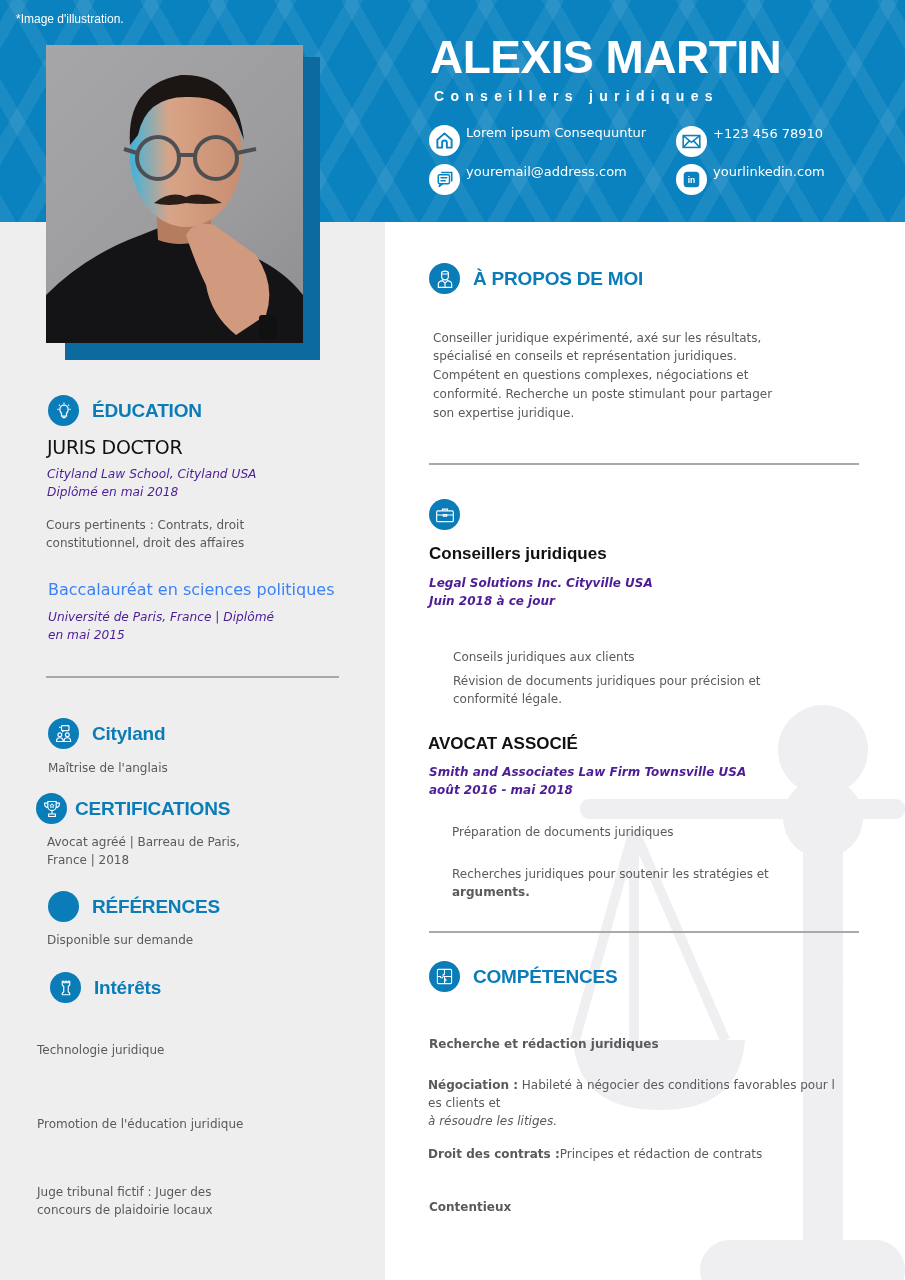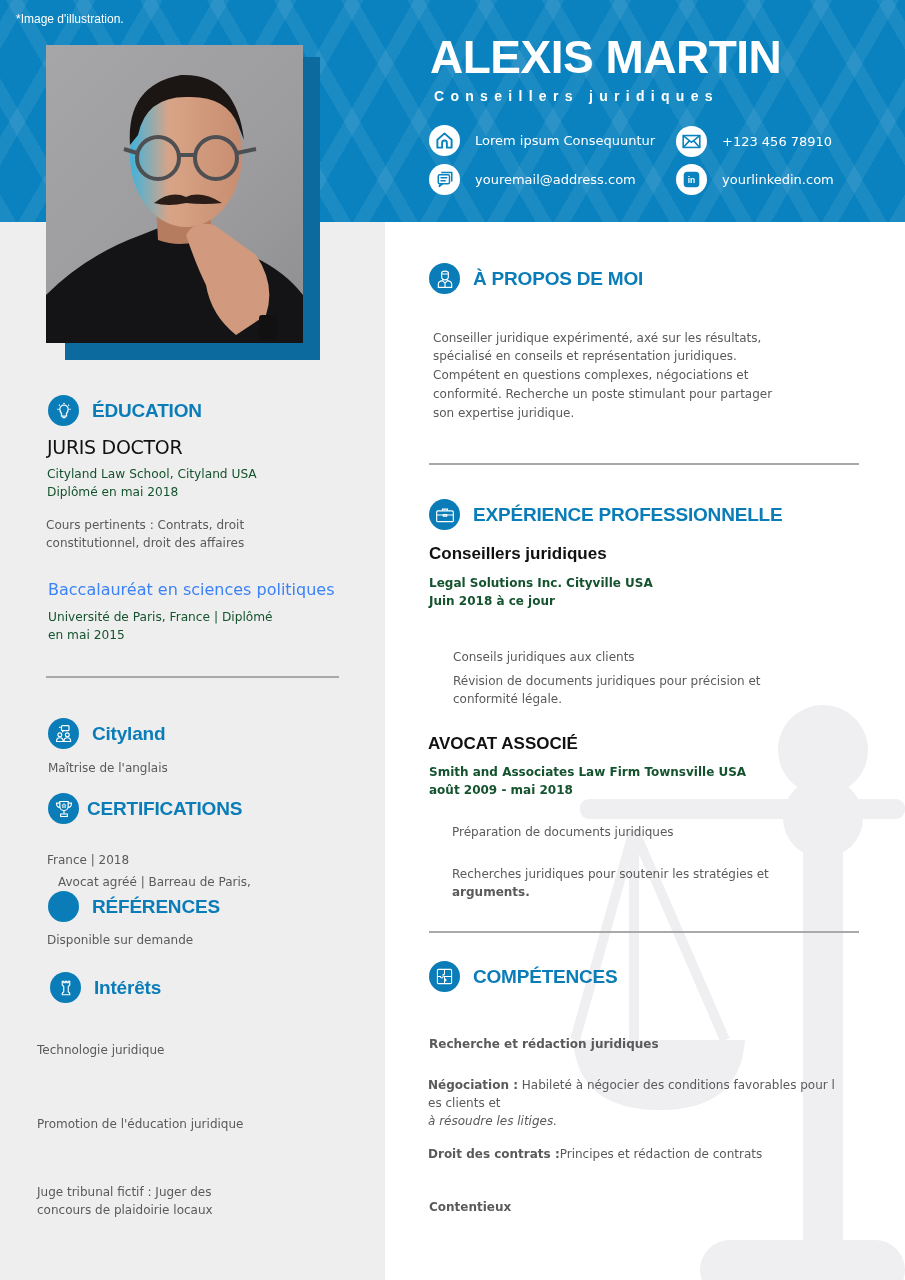--- a/index.html
+++ b/index.html
@@ -23,21 +23,21 @@
     position: absolute; left: 430px; top: 30px;
     font-family: "Liberation Sans", sans-serif; font-weight: 700;
     font-size: 46px; color: #ffffff; letter-spacing: -0.5px; line-height: 54px;
   }
   .job-title {
     position: absolute; left: 434px; top: 88px;
     font-family: "Liberation Sans", sans-serif; font-weight: 700;
     font-size: 14px; color: #ffffff; letter-spacing: 6.3px;
   }
   .contact {
-    position: absolute; display: flex; align-items: center; gap: 15px;
+    position: absolute; display: flex; align-items: flex-start; gap: 6px;
     font-family: "DejaVu Sans", sans-serif; font-size: 13px; color: #ffffff;
   }
   .contact .ic {
     width: 31px; height: 31px; border-radius: 50%; background: #ffffff;
     display: flex; align-items: center; justify-content: center; flex: none;
   }
 
   
   .left-col {
     position: absolute; left: 0; top: 222px; width: 385px; height: 1058px;
@@ -61,21 +61,21 @@
     width: 31px; height: 31px; border-radius: 50%; background: #0a7cb8;
     display: flex; align-items: center; justify-content: center; flex: none;
   }
   .sec-title {
     font-family: "Liberation Sans", sans-serif; font-weight: 700;
     font-size: 19px; color: #0a7cb8; letter-spacing: -0.2px;
   }
 
   .txt { position: absolute; font-family: "DejaVu Sans", sans-serif; font-size: 12.5px; color: #5a5a5a; line-height: 18px; }
   .txt-sm { font-size: 12px; }
-  .ital { color: #14532d; font-size: 12.2px; }
+  .ital { font-style: italic; color: #4c1d95; font-size: 12.2px; }
   .deg-main { position: absolute; font-family: "DejaVu Sans", sans-serif; font-size: 19px; color: #111; letter-spacing: -0.3px; }
   .deg-sub { position: absolute; font-family: "DejaVu Sans", sans-serif; font-size: 16px; color: #3b82f6; }
 
   .divider { position: absolute; height: 2px; background: #a9a9a9; }
 
   
   .job-head-bold { position: absolute; font-family: "Liberation Sans", sans-serif; font-weight: 700; font-size: 17px; color: #111; }
   .bold { font-weight: 700; }
 
   .watermark { position: absolute; left: 0; top: 0; pointer-events: none; }
@@ -184,30 +184,30 @@
         <path d="M11 8 L10 10 M6 4 H8"></path>
         <circle cx="7" cy="13" r="2.3"></circle>
         <circle cx="16" cy="13" r="2.3"></circle>
         <path d="M3 21 Q3 16.5 7 16.5 Q11 16.5 11 21 Z M12 21 Q12 16.5 16 16.5 Q20 16.5 20 21 Z"></path>
       </svg>
   </span>
   <span class="sec-title">Cityland</span>
 </div>
 <div class="txt txt-sm" style="left:48px; top:759px;">Maîtrise de l'anglais</div>
 
-<div class="sec-head" style="left:48px; top:793px;gap:8px;">
+<div class="sec-head" style="left:36px; top:793px;gap:8px;">
   <span class="sec-icon">
     <svg width="20" height="20" viewBox="0 0 24 24" fill="none" stroke="#fff" stroke-width="1.4">
         <path d="M7 3 H17 V9 A5 5 0 0 1 7 9 Z M7 5 H3 Q3 10 7 10 M17 5 H21 Q21 10 17 10 M12 14 V18 M8 21 H16 V18 H8 Z"></path>
         <path d="M12 5.5 L12.8 7.3 L14.6 7.4 L13.2 8.5 L13.7 10.3 L12 9.3 L10.3 10.3 L10.8 8.5 L9.4 7.4 L11.2 7.3 Z" stroke-width="1"></path>
       </svg>
   </span>
   <span class="sec-title">CERTIFICATIONS</span>
 </div>
-<div class="txt txt-sm" style="left:58px; top:833px;margin-top:40px;">Avocat agréé | Barreau de Paris,</div>
+<div class="txt txt-sm" style="left:47px; top:833px;">Avocat agréé | Barreau de Paris,</div>
 <div class="txt txt-sm" style="left:47px; top:851px;">France | 2018</div>
 
 <div class="sec-head" style="left:48px; top:891px;">
   <span class="sec-icon"></span>
   <span class="sec-title">RÉFÉRENCES</span>
 </div>
 <div class="txt txt-sm" style="left:47px; top:931px;">Disponible sur demande</div>
 
 <div class="sec-head" style="left:50px; top:972px;">
   <span class="sec-icon">
@@ -254,33 +254,32 @@
 
 <div class="divider" style="left:429px; top:463px; width:430px;"></div>
 
 <div class="sec-head" style="left:429px; top:499px;">
   <span class="sec-icon">
     <svg width="20" height="18" viewBox="0 0 24 20" fill="none" stroke="#fff" stroke-width="1.4">
         <rect x="2" y="5" width="20" height="13" rx="1.5"></rect>
         <path d="M9 5 V3 H15 V5 M2 10 H22 M10 9.5 H14 V11.5 H10 Z"></path>
       </svg>
   </span>
-  <span class="sec-title">EXPÉRIENCE PROFESSIONNELLE</span>
 </div>
 
 <div class="job-head-bold" style="left:429px; top:544px;">Conseillers juridiques</div>
 <div class="txt ital bold" style="left:429px; top:574px; font-weight:700; font-size:12px;">Legal Solutions Inc. Cityville USA</div>
 <div class="txt ital bold" style="left:429px; top:592px; font-weight:700; font-size:12px;">Juin 2018 à ce jour</div>
 <div class="txt txt-sm" style="left:453px; top:648px;">Conseils juridiques aux clients</div>
 <div class="txt txt-sm" style="left:453px; top:672px;">Révision de documents juridiques pour précision et</div>
 <div class="txt txt-sm" style="left:453px; top:690px;">conformité légale.</div>
 
 <div class="job-head-bold" style="left:428px; top:734px;">AVOCAT ASSOCIÉ</div>
 <div class="txt ital bold" style="left:429px; top:763px; font-weight:700; font-size:12px;">Smith and Associates Law Firm Townsville USA</div>
-<div class="txt ital bold" style="left:429px; top:781px; font-weight:700; font-size:12px;">août 2009 - mai 2018</div>
+<div class="txt ital bold" style="left:429px; top:781px; font-weight:700; font-size:12px;">août 2016 - mai 2018</div>
 <div class="txt txt-sm" style="left:452px; top:823px;">Préparation de documents juridiques</div>
 <div class="txt txt-sm" style="left:452px; top:865px;">Recherches juridiques pour soutenir les stratégies et</div>
 <div class="txt txt-sm" style="left:452px; top:883px;font-weight:bold;">arguments.</div>
 
 <div class="divider" style="left:429px; top:931px; width:430px;"></div>
 
 <div class="sec-head" style="left:429px; top:961px;">
   <span class="sec-icon">
     <svg width="19" height="19" viewBox="0 0 24 24" fill="none" stroke="#fff" stroke-width="1.3">
         <rect x="3" y="3" width="18" height="18" rx="1.5"></rect>

